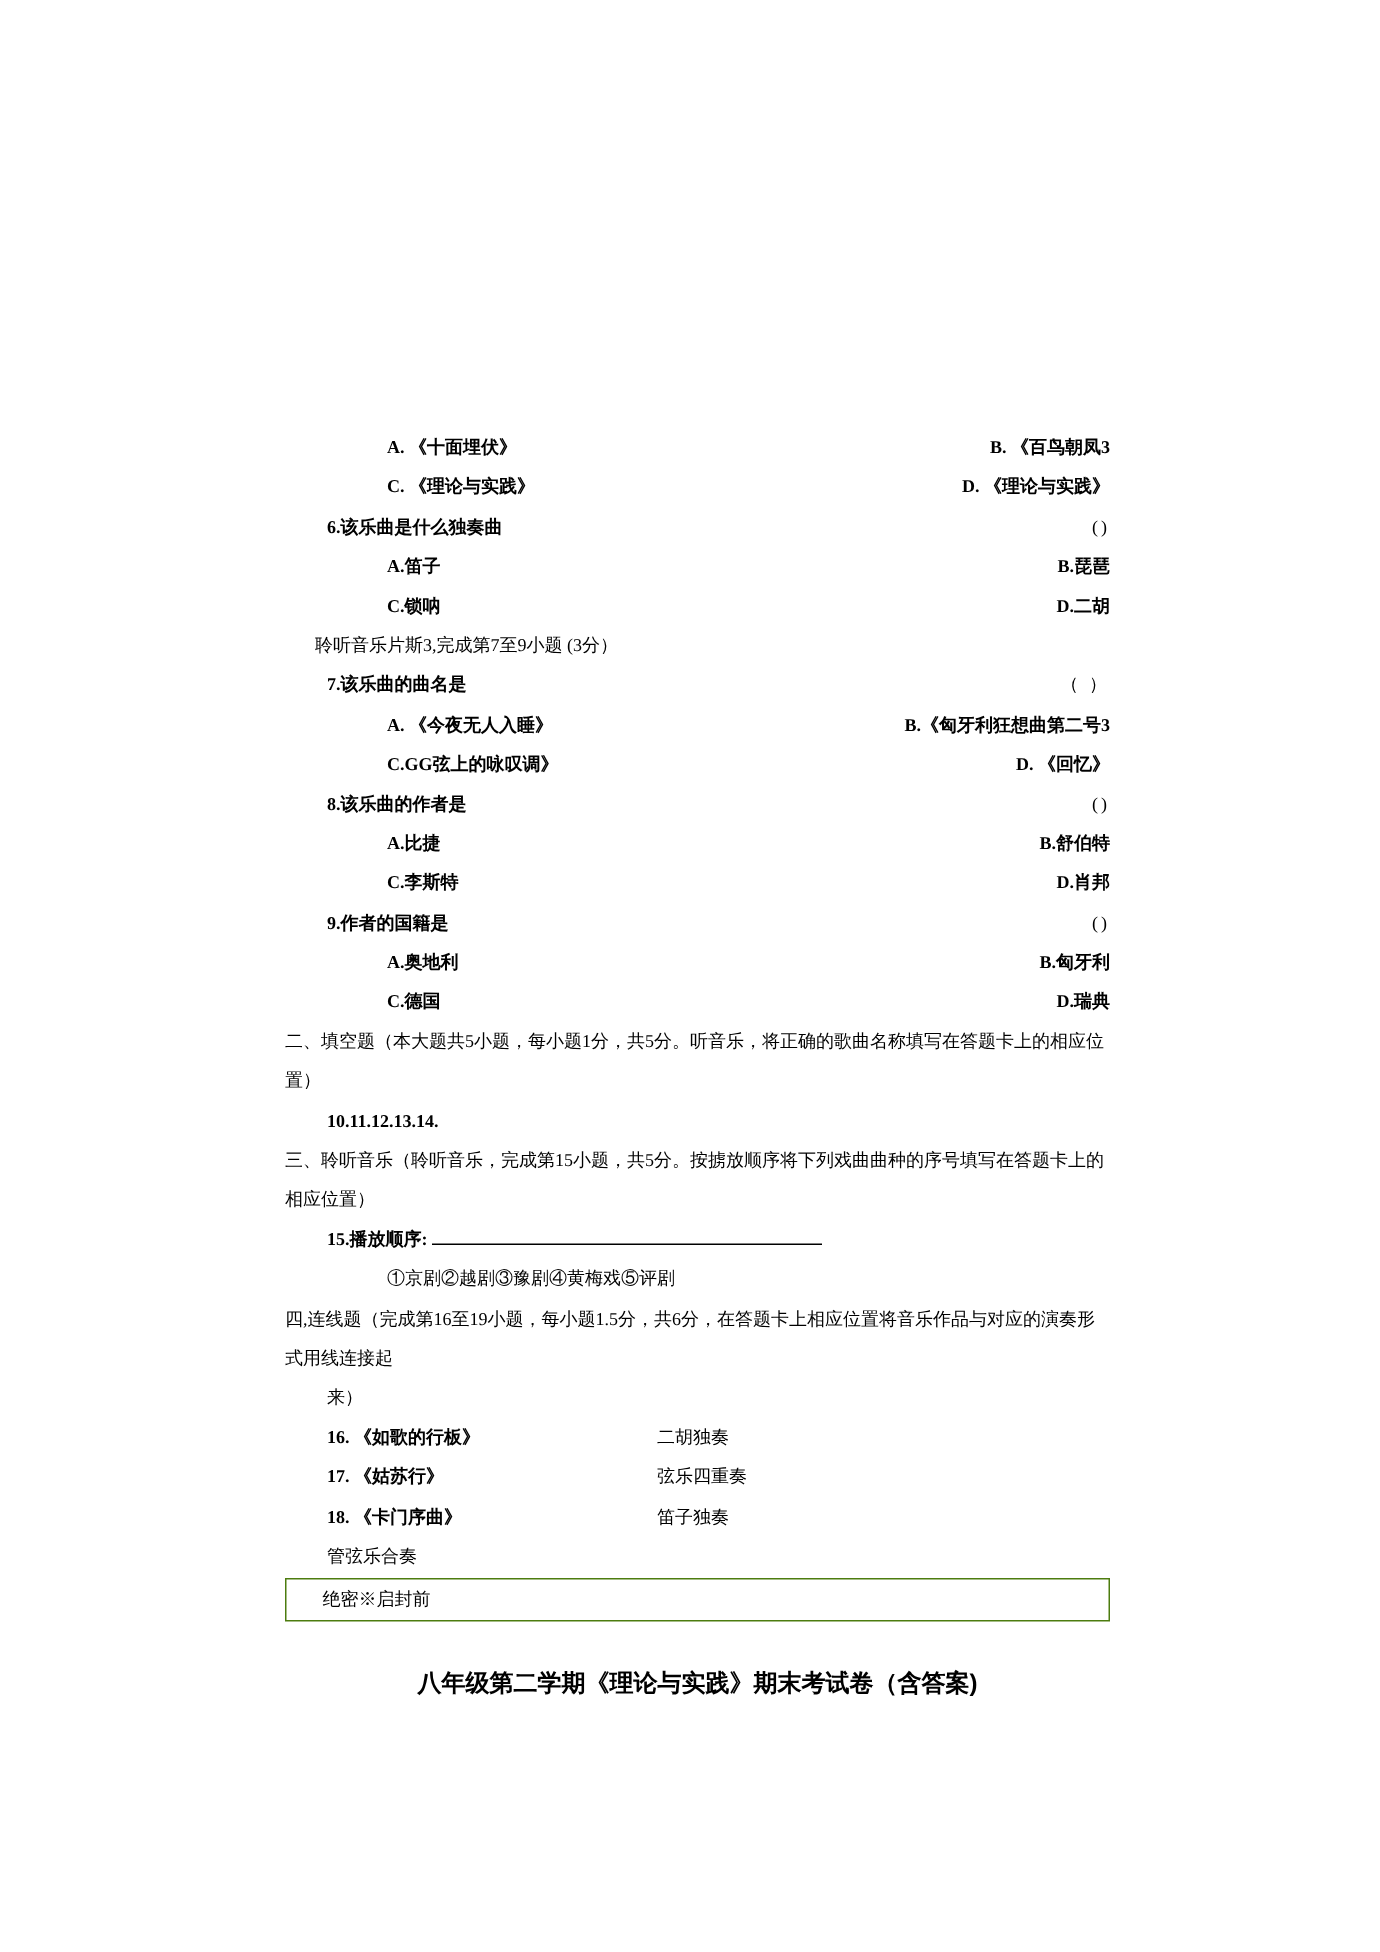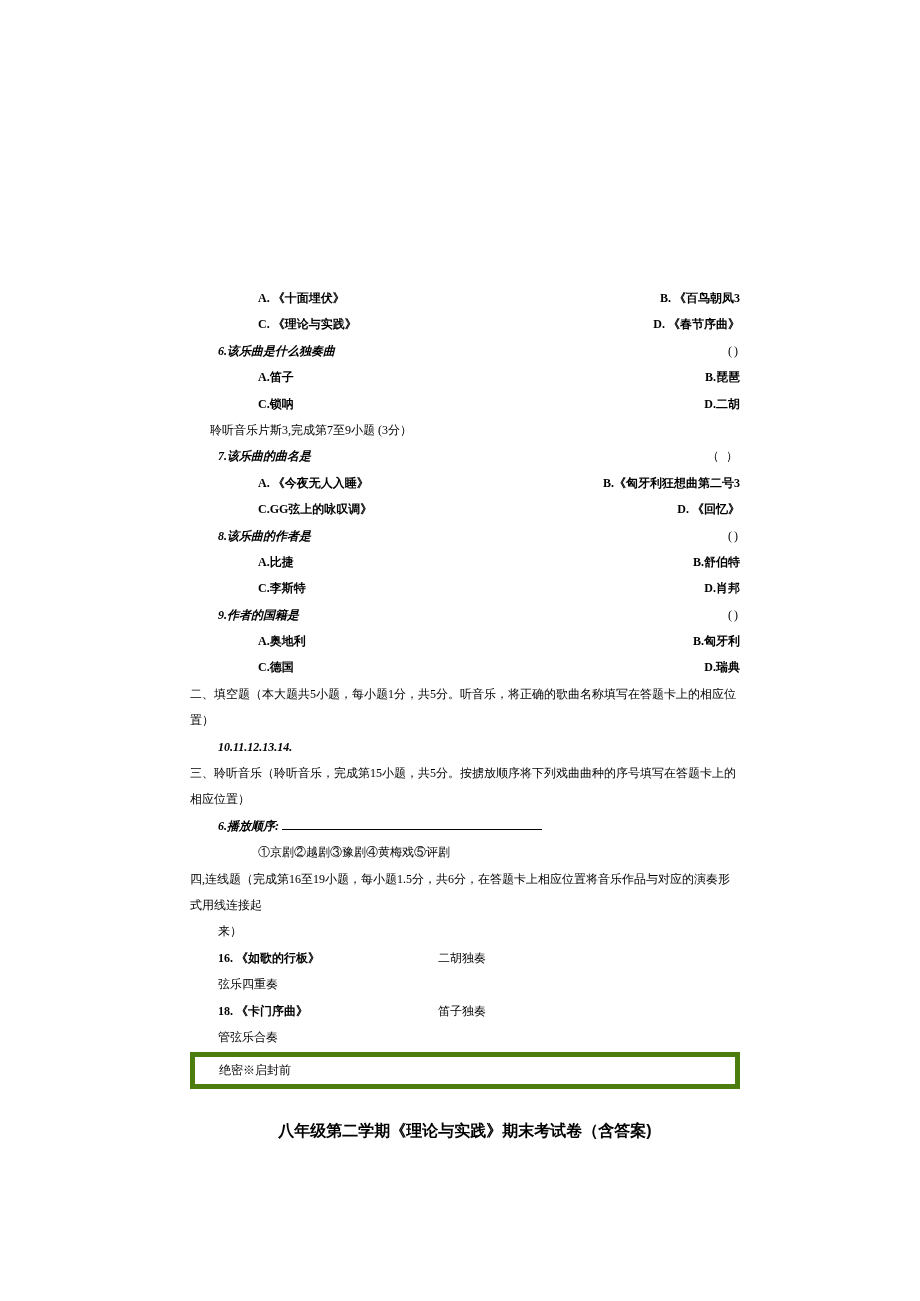--- a/index.html
+++ b/index.html
@@ -26,43 +26,43 @@
     .match-left { width: 220px; font-weight: bold; }
     .match-right { }
     .title-large {
       text-align: center;
       font-size: 16px;
       font-weight: bold;
       margin-top: 24px;
       font-family: "SimHei", "黑体", sans-serif;
     }
     .sealed-box {
-      border: 5px solid #4d7c0f;
+      border: 1px solid #4d7c0f;
       padding: 0px 0px 0px 24px;
       margin-top: 2px;
     }
     .blank-line {
       display: inline-block;
       border-bottom: 1px solid #000;
       width: 260px;
       height: 14px;
       vertical-align: baseline;
     }
-    .bold { font-weight: bold; font-style: italic; }
+    .bold { font-weight: bold; }
   </style>
 </head>
 <body>
 
 <div class="options-row">
   <span class="option-left">A. 《十面埋伏》</span>
   <span class="option-right">B. 《百鸟朝凤3</span>
 </div>
 <div class="options-row">
   <span class="option-left">C. 《理论与实践》</span>
-  <span class="option-right">D. 《春节序曲》</span>
+  <span class="option-right">D. 《理论与实践》</span>
 </div>
 
 <div class="stem-row">
   <span class="bold">6.该乐曲是什么独奏曲</span>
   <span class="paren">()</span>
 </div>
 <div class="options-row">
   <span class="option-left">A.笛子</span>
   <span class="option-right">B.琵琶</span>
 </div>
@@ -110,32 +110,33 @@
 <div class="options-row">
   <span class="option-left">C.德国</span>
   <span class="option-right">D.瑞典</span>
 </div>
 
 <div class="section-row">二、填空题（本大题共5小题，每小题1分，共5分。听音乐，将正确的歌曲名称填写在答题卡上的相应位置）</div>
 <div class="q-block bold">10.11.12.13.14.</div>
 
 <div class="section-row">三、聆听音乐（聆听音乐，完成第15小题，共5分。按掳放顺序将下列戏曲曲种的序号填写在答题卡上的相应位置）</div>
 <div class="q-block">
-  <span class="bold">6.播放顺序:  </span><span class="blank-line"></span>
+  <span class="bold">15.播放顺序:  </span><span class="blank-line"></span>
 </div>
 <div class="indent-item">①京剧②越剧③豫剧④黄梅戏⑤评剧</div>
 
 <div class="section-row">四,连线题（完成第16至19小题，每小题1.5分，共6分，在答题卡上相应位置将音乐作品与对应的演奏形式用线连接起</div>
 <div class="q-block">来）</div>
 
 <div class="match-row">
   <span class="match-left">16. 《如歌的行板》</span>
   <span class="match-right">二胡独奏</span>
 </div>
 <div class="match-row">
+  <span class="match-left">17. 《姑苏行》</span>
   <span class="match-right">弦乐四重奏</span>
 </div>
 <div class="match-row">
   <span class="match-left">18. 《卡门序曲》</span>
   <span class="match-right">笛子独奏</span>
 </div>
 <div class="match-row">
   <span class="match-right">管弦乐合奏</span>
 </div>
 

